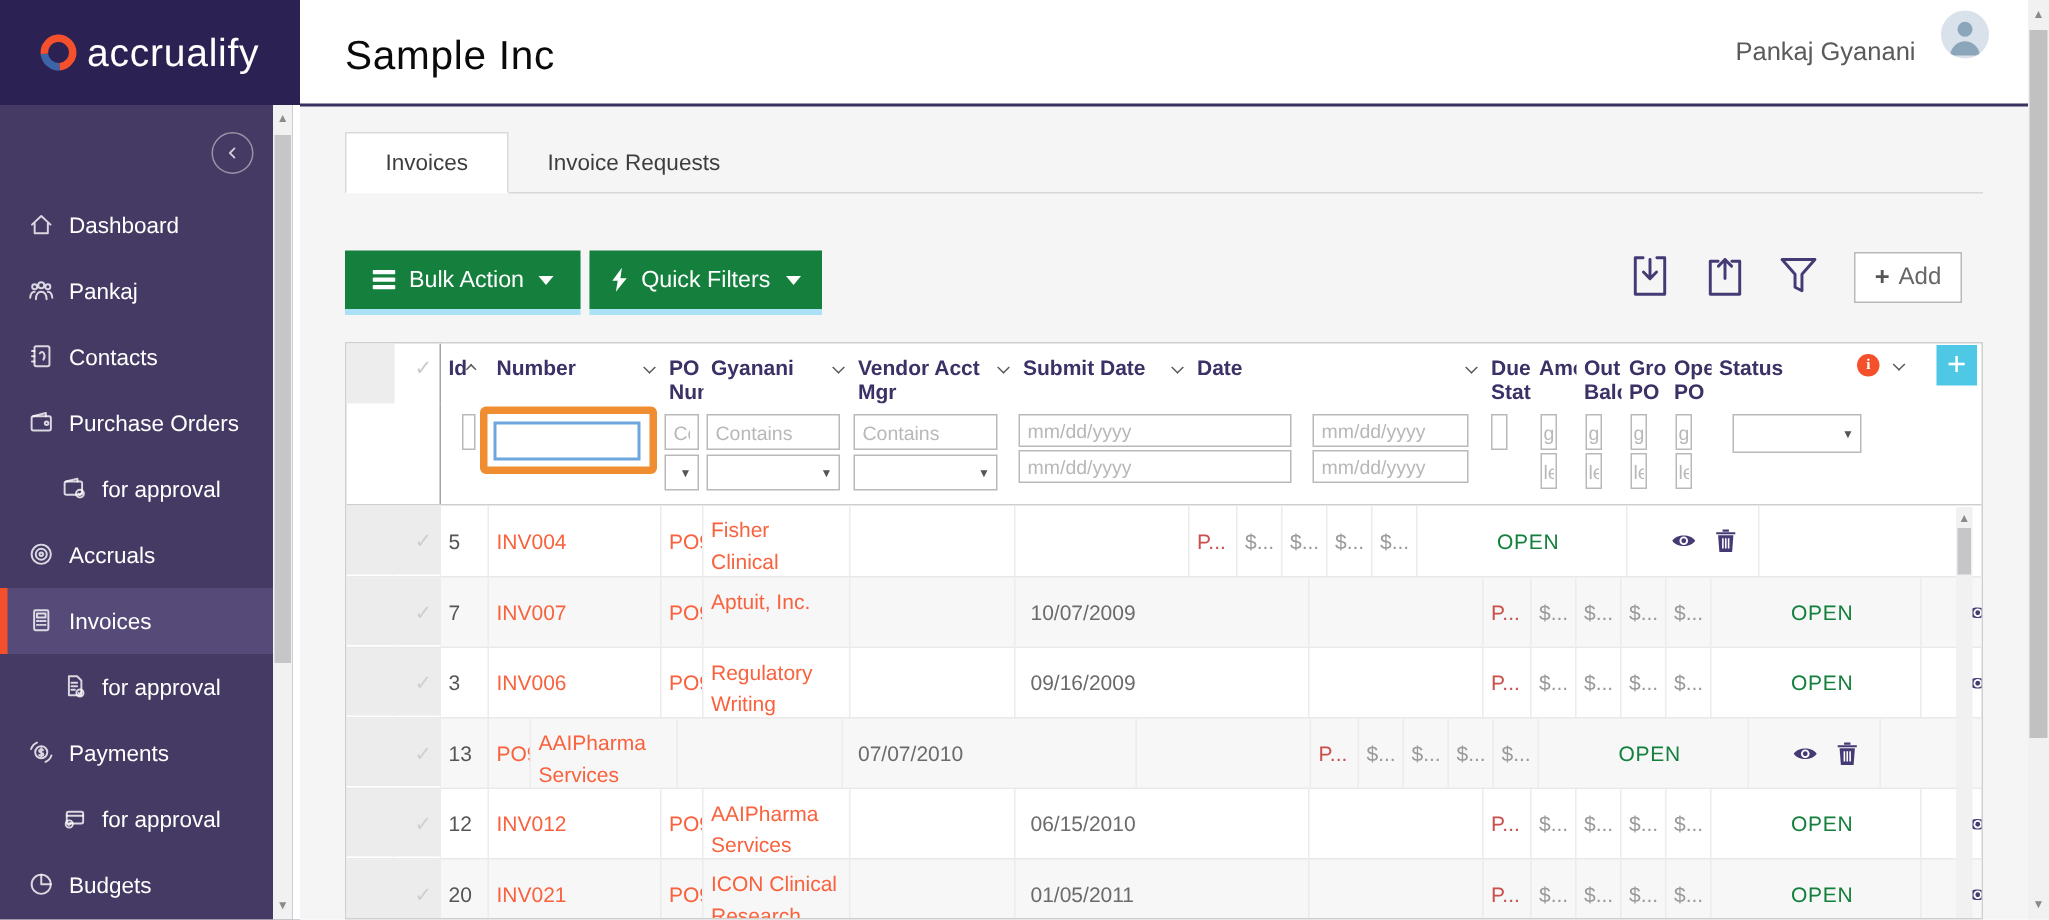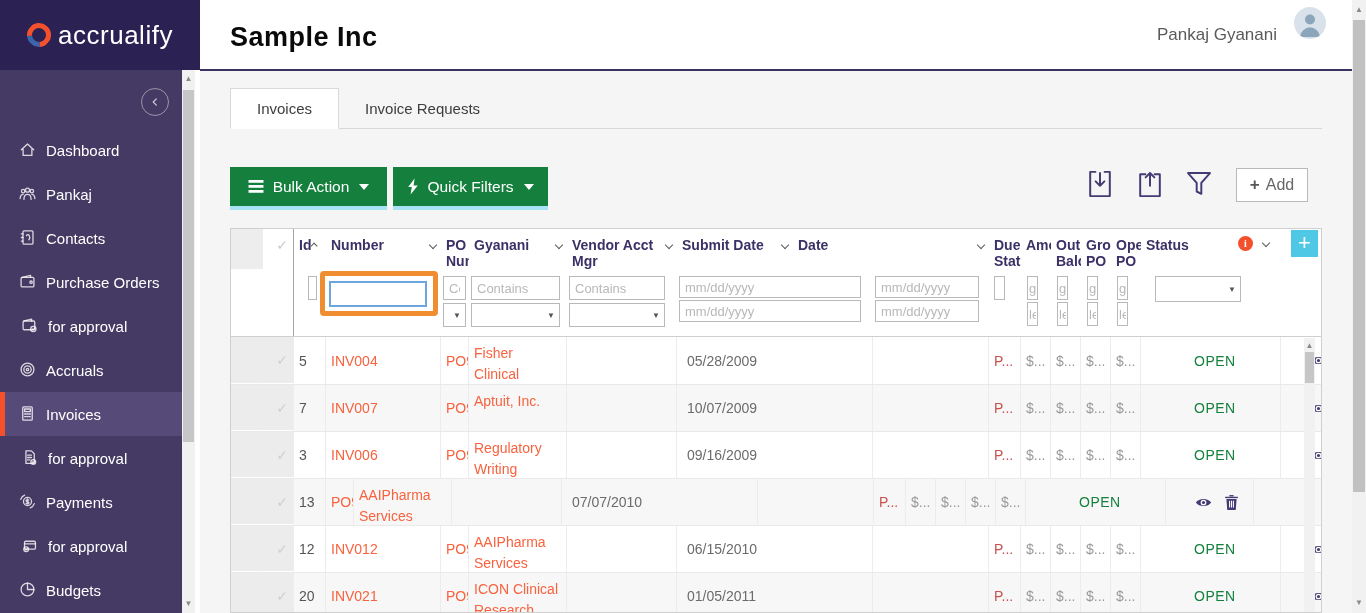--- a/index.html
+++ b/index.html
@@ -7,31 +7,31 @@
 
   
   #sidebar { position:absolute; left:0; top:0; width:200px; height:613px; background:#453a63; }
   #side-header { position:absolute; left:0; top:0; width:200px; height:70px; background:#2b2153; display:flex; align-items:center; justify-content:center; gap:7px; }
   #logo-mark { width:24px; height:24px; border-radius:50%; border:5px solid #f4502c; border-bottom-color:#3d63a8; transform:rotate(40deg); }
   #logo-text { color:#fff; font-size:26px; letter-spacing:.5px; font-weight:400; }
   #collapse-btn { position:absolute; left:141px; top:88px; width:28px; height:28px; border:1px solid rgba(255,255,255,.45); border-radius:50%; display:flex; align-items:center; justify-content:center; color:rgba(255,255,255,.75); cursor:pointer; }
   #nav { position:absolute; left:0; top:128px; width:182px; }
   .nav-item { height:44px; display:flex; align-items:center; padding-left:18px; color:#fff; font-size:15px; cursor:pointer; }
   .nav-item .nicon { width:20px; height:20px; margin-right:8px; color:rgba(255,255,255,.8); flex:none; }
-  .nav-item.sub { padding-left:20px; }
+  .nav-item.sub { padding-left:40px; }
   .nav-item.active { background:#564b78; border-left:5px solid #f4502c; padding-left:13px; }
   
   #side-scroll { position:absolute; left:182px; top:70px; width:13px; height:543px; background:#f1f1f2; }
   #side-scroll-white { position:absolute; left:195px; top:70px; width:5px; height:543px; background:#fff; }
   .sb-arrow { position:absolute; left:0; right:0; text-align:center; font-size:8px; color:#8a8a8a; line-height:14px; cursor:pointer; }
   .sb-thumb { position:absolute; left:1px; right:1px; background:#c6c6c8; cursor:pointer; }
 
   
   #main-header { position:absolute; left:200px; top:0; width:1152px; height:69px; background:#fff; }
-  #page-title { position:absolute; left:30px; top:22px; font-size:27px; font-weight:700; color:#0a0a0a; letter-spacing:.5px;text-align:right; }
+  #page-title { position:absolute; left:30px; top:22px; font-size:27px; font-weight:400; color:#0a0a0a; letter-spacing:.5px;text-align:right; }
   #user-name { position:absolute; right:75px; top:25px; font-size:17px; color:#5a5a5a; }
   #avatar { position:absolute; right:26px; top:7px; width:32px; height:32px; border-radius:50%; background:#d9e2ea; overflow:hidden; cursor:pointer; }
   #header-line { position:absolute; left:200px; top:69px; width:1152px; height:2px; background:#3a3160; }
 
   
   #tabs { position:absolute; left:230px; top:88px; width:1092px; height:41px; border-bottom:1px solid #d8d8d8; display:flex; }
   .tab { height:41px; padding:0 26px; display:flex; align-items:center; font-size:15px; color:#3d3d3d; cursor:pointer; }
   .tab.active { background:#fff; border:1px solid #d9d9d9; border-bottom:1px solid #fff; }
 
   
@@ -339,21 +339,20 @@
 
   <div id="rows">
       <div class="trow">
         <div class="cell w-strip c-gray"></div>
         <div class="cell w-check c-gray check-cell col-b-line">✓</div>
         <div class="cell w-id c-id">5</div>
         <div class="cell w-num link nowrap">INV004</div>
         <div class="cell w-po link nowrap">PO9</div>
         <div class="cell w-ven link wrap-cell">Fisher Clinical Services, Inc</div>
         <div class="cell w-vmgr"></div>
-        <div class="cell w-date c-date">05/28/2009</div>
         <div class="cell w-sdate"></div>
         <div class="cell w-due txt-red nowrap">P...</div>
         <div class="cell w-amt txt-gray nowrap">$...</div>
         <div class="cell w-out txt-gray nowrap">$...</div>
         <div class="cell w-gros txt-gray nowrap">$...</div>
         <div class="cell w-ope txt-gray nowrap">$...</div>
         <div class="cell w-status c-status">OPEN</div>
         <div class="cell w-act" style="padding-left: 28px;">
           <span class="act-icon"><span><svg width="19" height="17" viewBox="0 0 16 16">
                 <path d="M.8 8C3.6 3.6 12.4 3.6 15.2 8 12.4 12.4 3.6 12.4.8 8Z" fill="#463a75"></path>

